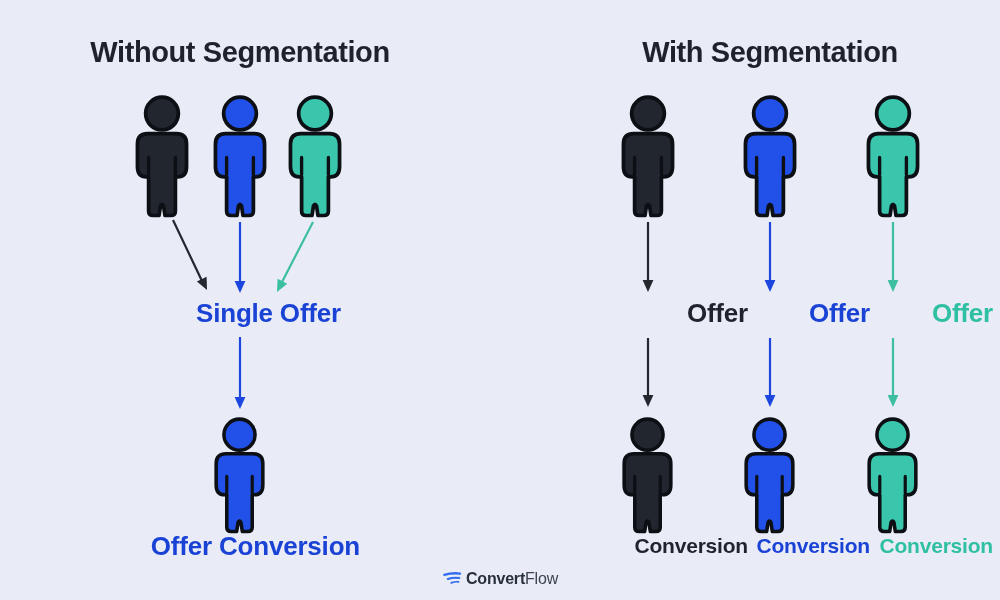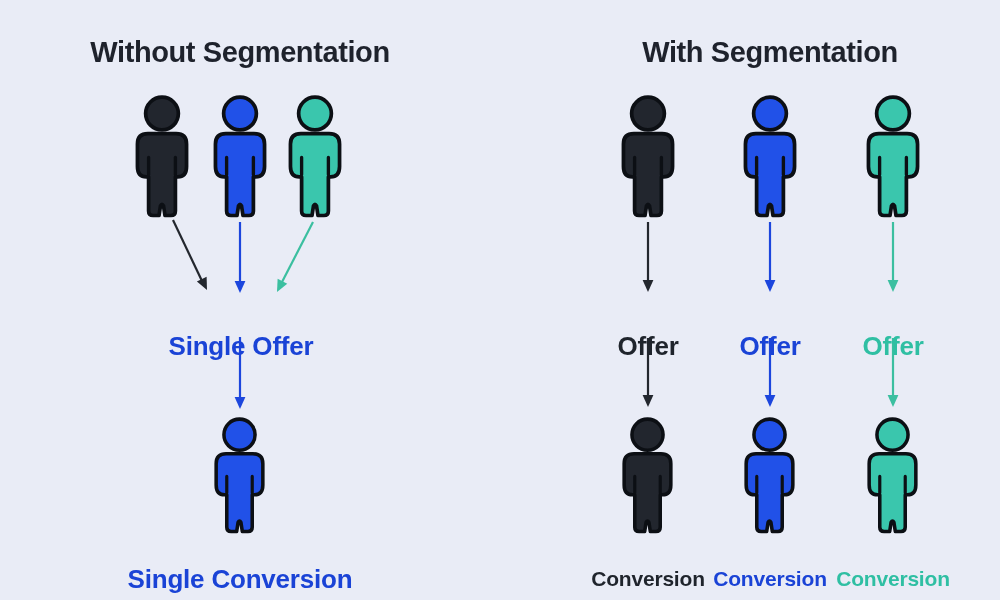--- a/index.html
+++ b/index.html
@@ -6,23 +6,22 @@
   .canvas{
     position:relative;width:1000px;height:600px;
     background:#e9ecf6;overflow:hidden;
     font-family:"Liberation Sans","DejaVu Sans",sans-serif;
   }
   .title{
     position:absolute;top:38px;font-size:29px;font-weight:700;
     color:#1e222c;text-align:center;letter-spacing:-0.4px;line-height:1;
   }
   .lbl{
-    position:absolute;font-weight:700;text-align:center;line-height:1;
+    position:absolute;font-weight:700;text-align:right;line-height:1;
     letter-spacing:-0.2px;
-    margin-top:33px;
   }
   .lbl-big{font-size:26px;}
   .lbl-small{font-size:21px;}
   .c-dark{color:#1f242c;}
   .c-blue{color:#1a43d6;}
   .c-teal{color:#2fbfa3;}
   .person{position:absolute;overflow:visible;}
   .arrows{position:absolute;left:0;top:0;width:1000px;height:600px;pointer-events:none;}
   .defs-svg{position:absolute;width:0;height:0;}
   .footer{
@@ -114,21 +113,21 @@
       <line x1="770" y1="338" x2="770" y2="398" stroke-width="2.2" stroke="#1c46dd"></line>
       <path d="M0,0 L-12,-5.4 L-12,5.4 Z" transform="translate(770,407) rotate(90)" fill="#1c46dd"></path>
     </g>
     <g>
       <line x1="893" y1="338" x2="893" y2="398" stroke-width="2.2" stroke="#3bbfa0"></line>
       <path d="M0,0 L-12,-5.4 L-12,5.4 Z" transform="translate(893,407) rotate(90)" fill="#3bbfa0"></path>
     </g>
   </svg>
 
   <div class="lbl lbl-big c-blue" style="left:141px;top:300px;width:200px">Single Offer</div>
-  <div class="lbl lbl-big c-blue" style="left:120px;top:533px;width:240px">Single Conversion</div>
+  <div class="lbl lbl-big c-blue" style="left:120px;top:533px;width:240px">Offer Conversion</div>
 
   <div class="lbl lbl-big c-dark" style="left:548px;top:300px;width:200px">Offer</div>
   <div class="lbl lbl-big c-blue" style="left:670px;top:300px;width:200px">Offer</div>
   <div class="lbl lbl-big c-teal" style="left:793px;top:300px;width:200px">Offer</div>
 
   <svg class="person" style="left:214px;top:417px" width="51" height="116" viewBox="0 0 72 164">
     <use href="#person-shape" fill="#2151e8"></use>
     </svg>
 
   <svg class="person" style="left:622px;top:417px" width="51" height="116" viewBox="0 0 72 164">
@@ -138,14 +137,22 @@
     <use href="#person-shape" fill="#2151e8"></use>
     </svg>
   <svg class="person" style="left:867px;top:417px" width="51" height="116" viewBox="0 0 72 164">
     <use href="#person-shape" fill="#3ac6ad"></use>
     </svg>
 
   <div class="lbl lbl-small c-dark" style="left:548px;top:535px;width:200px">Conversion</div>
   <div class="lbl lbl-small c-blue" style="left:670px;top:535px;width:200px">Conversion</div>
   <div class="lbl lbl-small c-teal" style="left:793px;top:535px;width:200px">Conversion</div>
 
+  <div class="footer">
+    <svg width="20" height="16" viewBox="0 0 26 20" fill="none" stroke-linecap="round">
+      <path d="M3,4.5 Q14,1.5 23.5,3" stroke-width="3" stroke="#2f6bf0"></path>
+      <path d="M7.5,10 Q15.5,7.5 22.5,8.6" stroke-width="2.6" stroke="#2f6bf0"></path>
+      <path d="M12,15 Q17.5,13 21.5,13.8" stroke-width="2.2" stroke="#2f6bf0"></path>
+    </svg>
+    <span class="brand"><span class="b">Convert</span><span class="f">Flow</span></span>
+  </div>
 
 </div>
 
 </body></html>

